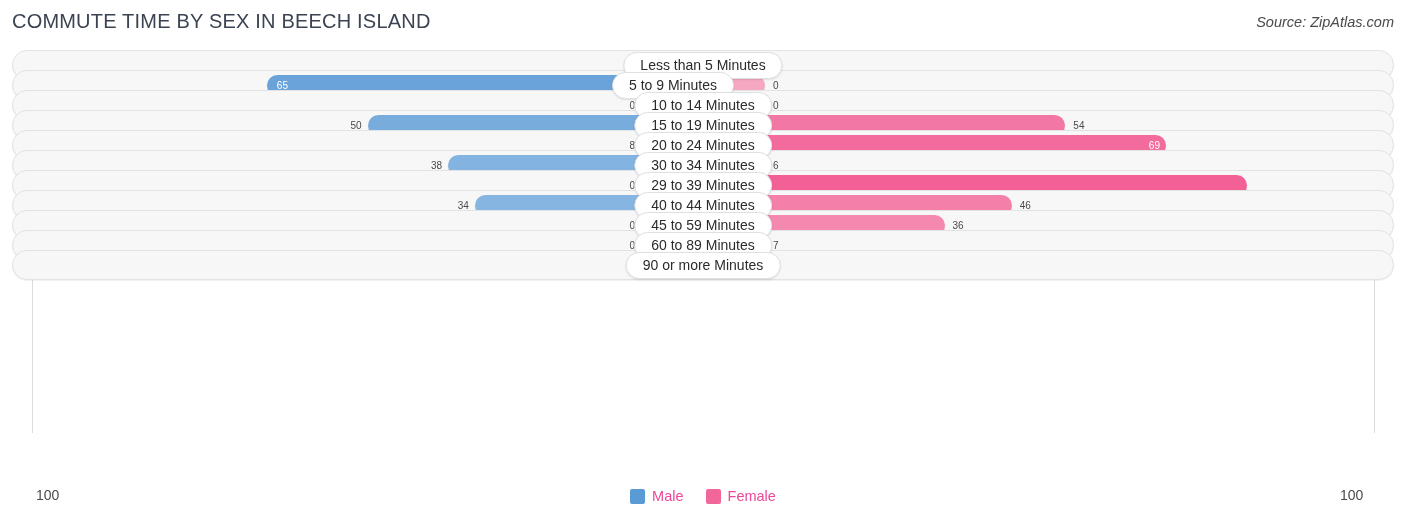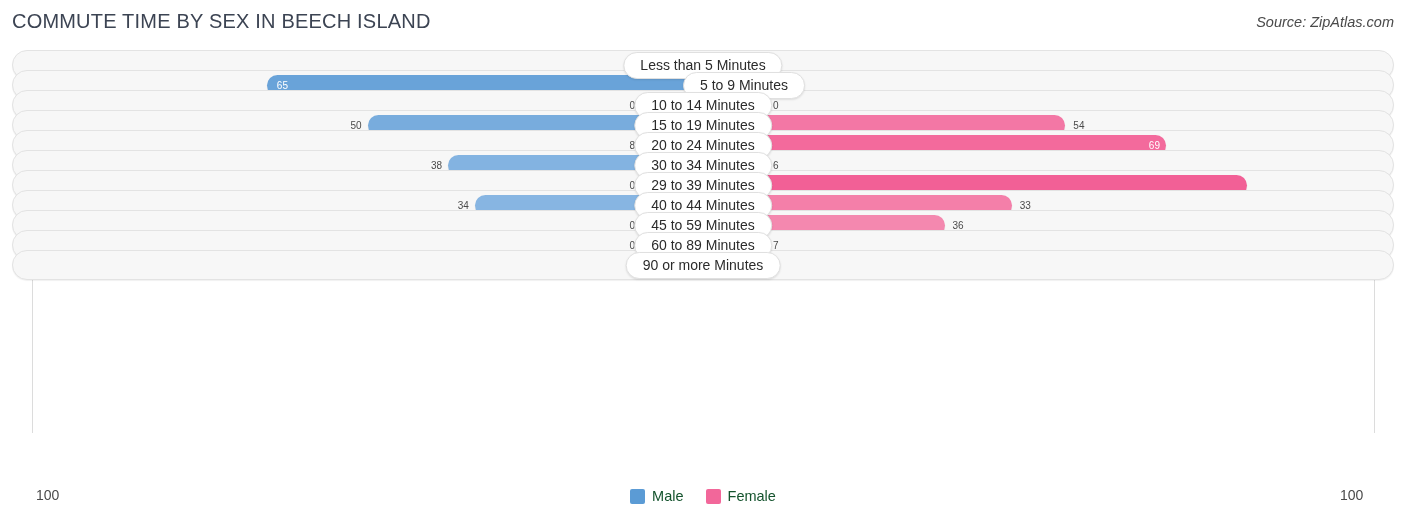--- a/index.html
+++ b/index.html
@@ -124,21 +124,21 @@
     display: flex;
     justify-content: center;
     align-items: center;
     gap: 22px;
   }
   .legend-item {
     display: flex;
     align-items: center;
     gap: 7px;
     font-size: 14.5px;
-    color: #14532d;
+    color: #ec4899;
   }
   .legend-swatch {
     width: 15px; height: 15px;
     border-radius: 2px;
   }
 </style>
 </head>
 <body>
 
 <div id="page">
@@ -157,21 +157,21 @@
           <div class="bar bar-female" style="left: 703px; width: 62px; background: rgb(246, 168, 195);"></div>
           <div class="val" style="left: 773px;">0</div>
           <div class="cat-pill" style="left: 703px;">Less than 5 Minutes</div>
         </div>
         <div class="row">
           <div class="track"></div>
           <div class="bar bar-male" style="left: 266.85px; width: 436.15px; background: rgb(105, 163, 217);"></div>
           <div class="val val-inside" style="left: 276.85px;">65</div>
           <div class="bar bar-female" style="left: 703px; width: 62px; background: rgb(246, 168, 195);"></div>
           <div class="val" style="left: 773px;">0</div>
-          <div class="cat-pill" style="left: 744px;">5 to 9 Minutes</div>
+          <div class="cat-pill" style="left: 673px;">5 to 9 Minutes</div>
         </div>
         <div class="row">
           <div class="track"></div>
           <div class="bar bar-male" style="left: 641px; width: 62px; background: rgb(168, 200, 235);"></div>
           <div class="val" style="left: 615px; width: 20px; text-align: right;">0</div>
           <div class="bar bar-female" style="left: 703px; width: 62px; background: rgb(246, 168, 195);"></div>
           <div class="val" style="left: 773px;">0</div>
           <div class="cat-pill" style="left: 703px;">10 to 14 Minutes</div>
         </div>
         <div class="row">
@@ -204,21 +204,21 @@
           <div class="val" style="left: 615px; width: 20px; text-align: right;">0</div>
           <div class="bar bar-female" style="left: 703px; width: 543.51px; background: rgb(242, 96, 150);"></div>
           <div class="val val-inside" style="left: 1220.51px; width: 20px; text-align: right; margin-top: 36px;">81</div>
           <div class="cat-pill" style="left: 703px;">29 to 39 Minutes</div>
         </div>
         <div class="row">
           <div class="track"></div>
           <div class="bar bar-male" style="left: 474.86px; width: 228.14px; background: rgb(135, 181, 226);"></div>
           <div class="val" style="left: 448.86px; width: 20px; text-align: right;">34</div>
           <div class="bar bar-female" style="left: 703px; width: 308.66px; background: rgb(244, 127, 169);"></div>
-          <div class="val" style="left: 1019.66px;">33</div>
+          <div class="val" style="left: 1019.66px;">46</div>
           <div class="cat-pill" style="left: 703px;">40 to 44 Minutes</div>
         </div>
         <div class="row">
           <div class="track"></div>
           <div class="bar bar-male" style="left: 641px; width: 62px; background: rgb(168, 200, 235);"></div>
           <div class="val" style="left: 615px; width: 20px; text-align: right;">0</div>
           <div class="bar bar-female" style="left: 703px; width: 241.56px; background: rgb(244, 136, 175);"></div>
           <div class="val" style="left: 952.56px;">36</div>
           <div class="cat-pill" style="left: 703px;">45 to 59 Minutes</div>
         </div>

